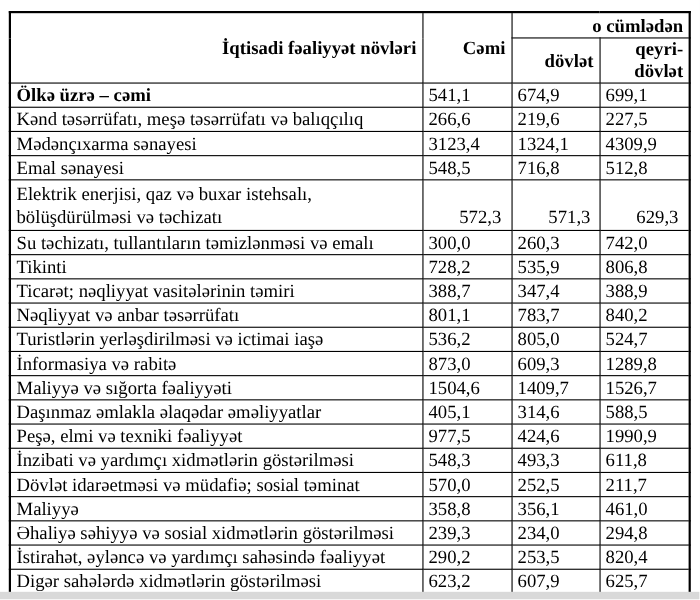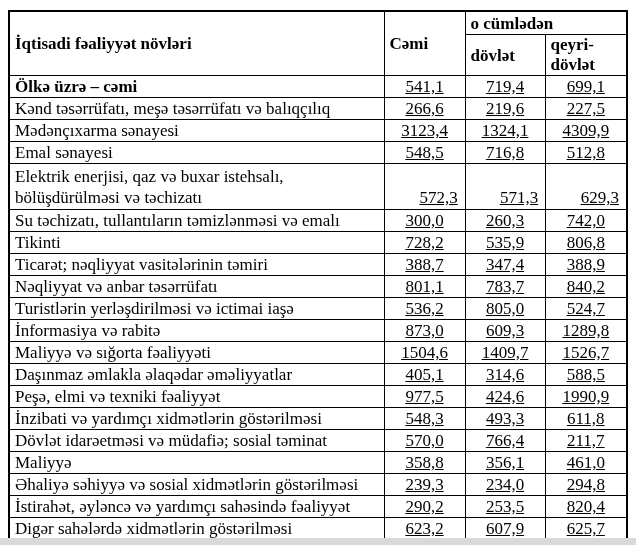--- a/index.html
+++ b/index.html
@@ -49,36 +49,35 @@
   table.stat-table {
     border: 2px solid #000;
   }
   col.c-name     { width: 375px; }
   col.c-total    { width: 81px; }
   col.c-state    { width: 80px; }
   col.c-nonstate { width: 82px; }
 
   thead th {
     font-weight: bold;
-    text-align: left;
+    text-align: right;
     vertical-align: middle;
   }
   .hrow-top th { height: 22px; }
   .hrow-sub th { height: 36px; }
   th.th-nonstate { white-space: pre-line; line-height: 20px; border-radius: 18px; }
 
   tbody td { height: 21px; }
   tbody td.cell-name {
     text-align: left;
     vertical-align: middle;
   }
   tbody td.cell-num {
-    text-align: center;
+    text-align: left;
     vertical-align: middle;
-    text-decoration: underline;
   }
   tr.row-bold td.cell-name { font-weight: bold; }
   tr.row-tall td { height: 44px; }
   tr.row-tall td.cell-name { vertical-align: middle; margin-top: 20px; }
   tr.row-tall td.cell-num  { vertical-align: bottom; padding-bottom: 1px; padding-left: 33px; }
 </style>
 </head>
 <body>
 
 <div class="page">
@@ -98,21 +97,21 @@
       <tr class="hrow-sub">
         <th>dövlət</th>
         <th class="th-nonstate">qeyri-
 dövlət</th>
       </tr>
     </thead>
     <tbody id="table-body">
         <tr class="row-bold">
           <td class="cell-name">Ölkə üzrə – cəmi</td>
           <td class="cell-num">541,1</td>
-          <td class="cell-num">719,4</td>
+          <td class="cell-num">674,9</td>
           <td class="cell-num">699,1</td>
         </tr>
         <tr>
           <td class="cell-name">Kənd təsərrüfatı, meşə təsərrüfatı və balıqçılıq</td>
           <td class="cell-num">266,6</td>
           <td class="cell-num">219,6</td>
           <td class="cell-num">227,5</td>
         </tr>
         <tr>
           <td class="cell-name">Mədənçıxarma sənayesi</td>
@@ -188,21 +187,21 @@
         </tr>
         <tr>
           <td class="cell-name">İnzibati və yardımçı xidmətlərin göstərilməsi</td>
           <td class="cell-num">548,3</td>
           <td class="cell-num">493,3</td>
           <td class="cell-num">611,8</td>
         </tr>
         <tr>
           <td class="cell-name">Dövlət idarəetməsi və müdafiə; sosial təminat</td>
           <td class="cell-num">570,0</td>
-          <td class="cell-num">766,4</td>
+          <td class="cell-num">252,5</td>
           <td class="cell-num">211,7</td>
         </tr>
         <tr>
           <td class="cell-name">Maliyyə</td>
           <td class="cell-num">358,8</td>
           <td class="cell-num">356,1</td>
           <td class="cell-num">461,0</td>
         </tr>
         <tr>
           <td class="cell-name">Əhaliyə səhiyyə və sosial xidmətlərin göstərilməsi</td>

